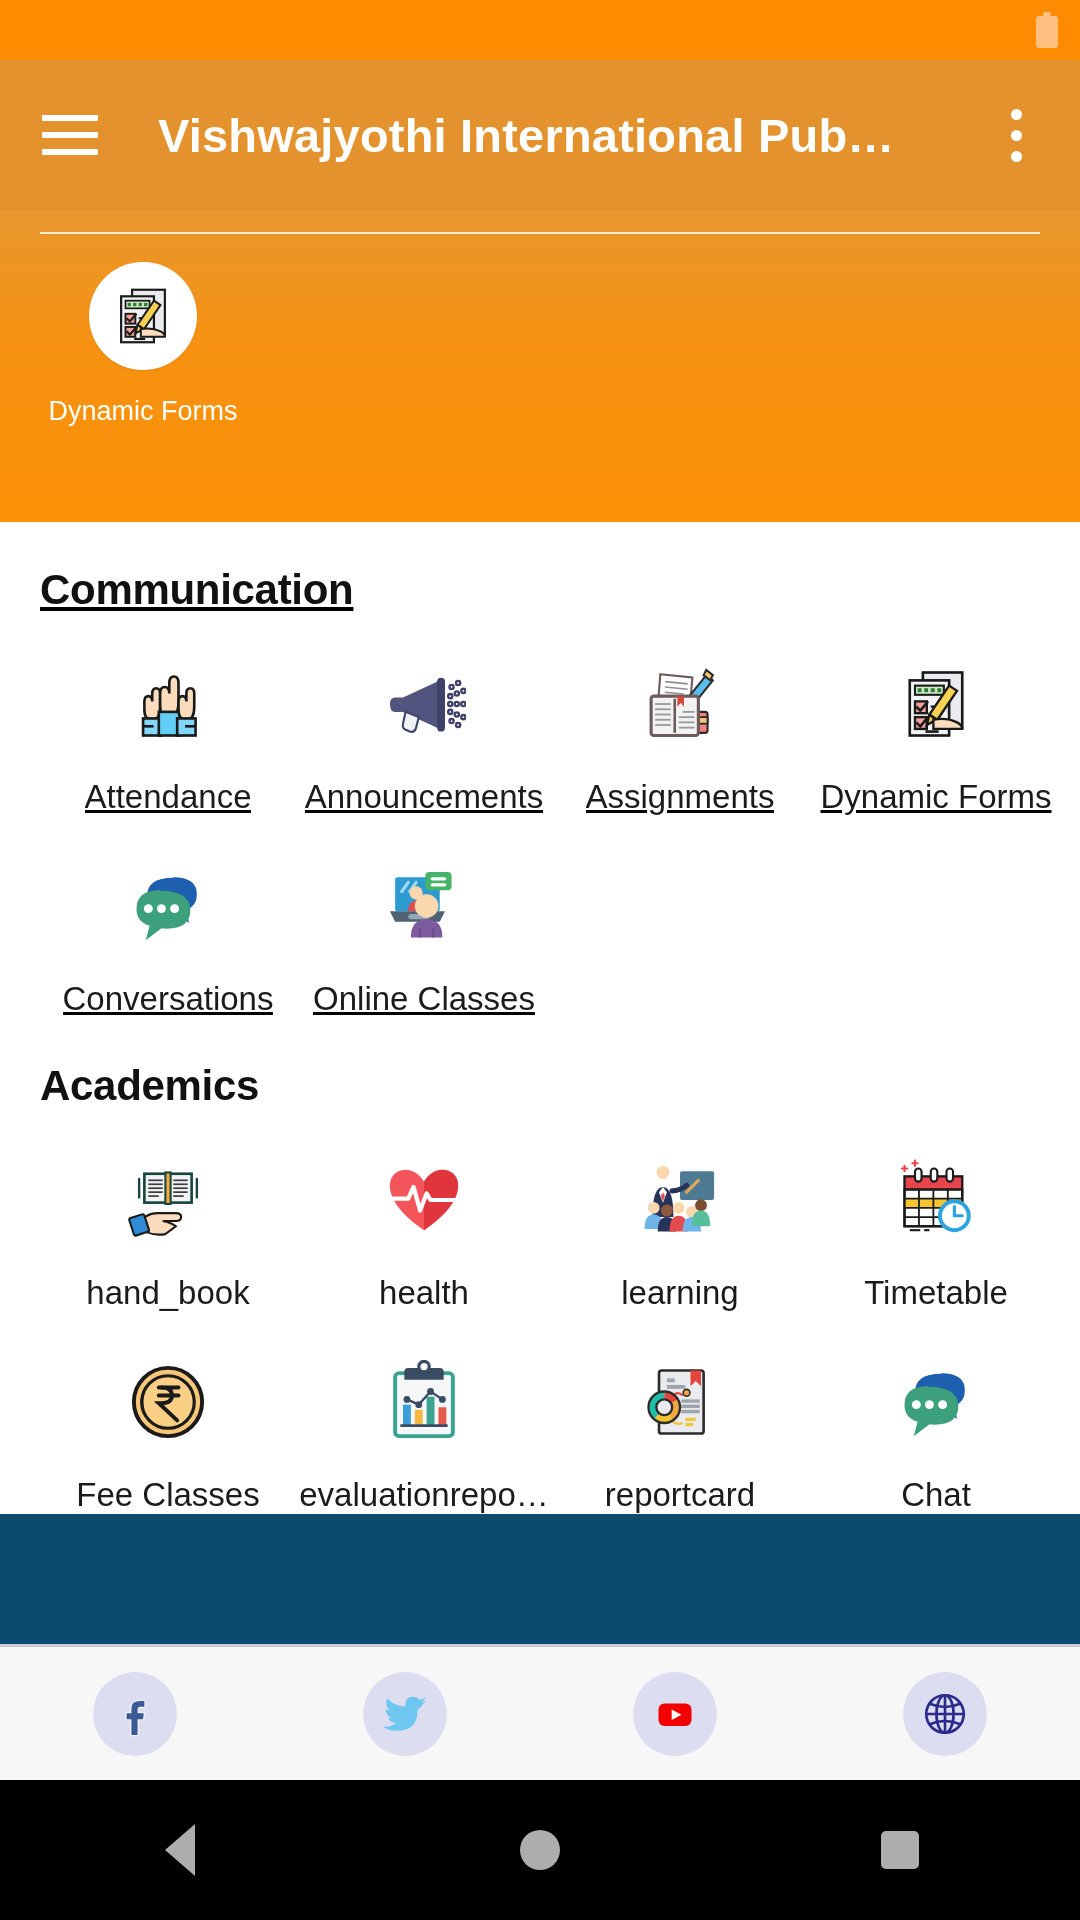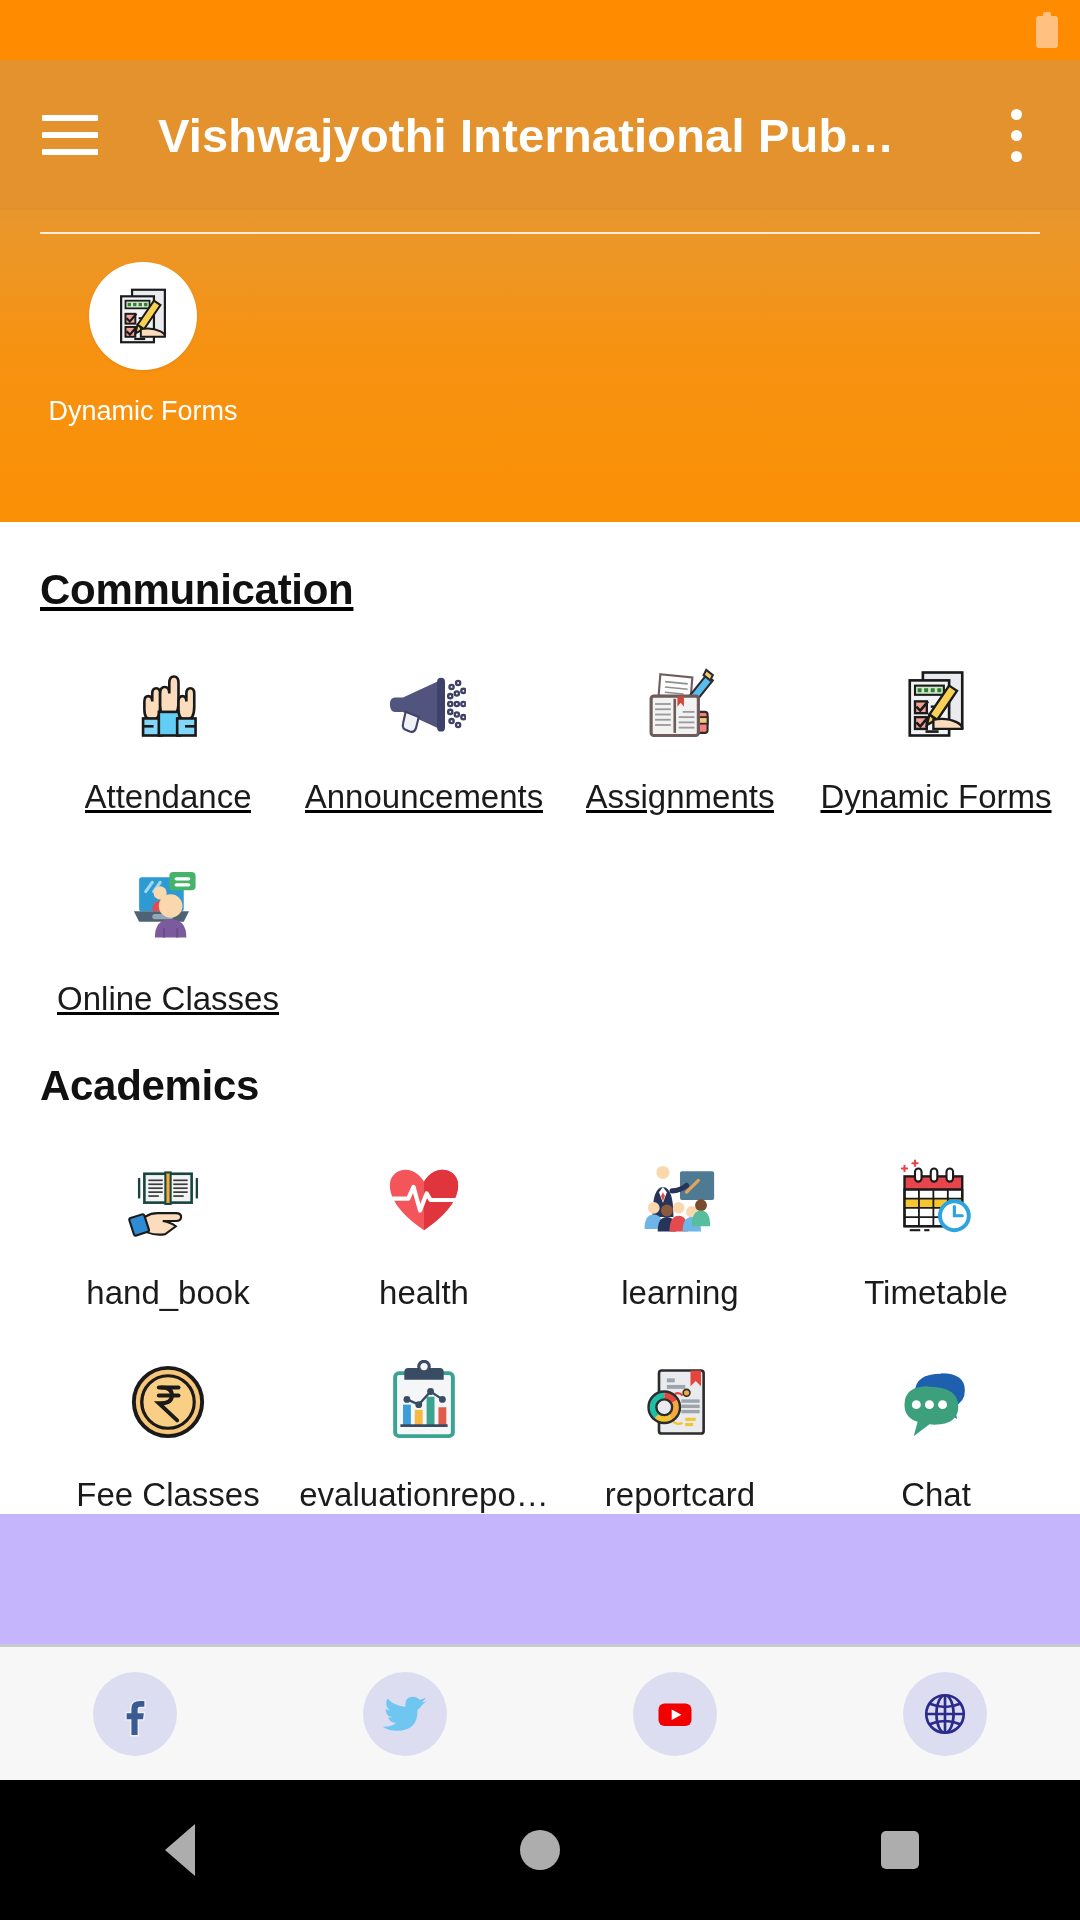--- a/index.html
+++ b/index.html
@@ -2,21 +2,21 @@
 <html><head>
 <meta charset="utf-8">
 <style>
   * { margin:0; padding:0; box-sizing:border-box; }
   html, body {
     width:1080px; height:1920px;
     background:#ffffff;
     font-family:"Liberation Sans", sans-serif;
     overflow:hidden;
   }
-  #screen { position:relative; width:1080px; height:1920px; background:#c4b5fd; }
+  #screen { position:relative; width:1080px; height:1920px; background:#0c4a6e; }
 
   
   .statusbar{
     position:relative; height:60px; background:#FF8C00;
     display:flex; align-items:center; justify-content:flex-end;
     padding-right:22px;
   }
   .battery{ position:relative; width:22px; height:36px; }
   .battery .body{
     position:absolute; left:0; top:4px; width:22px; height:32px;
@@ -274,20 +274,34 @@
               <line x1="28" y1="34" x2="38" y2="34" stroke="#1A1A1A" stroke-width="1.8"></line>
               <line x1="24" y1="53" x2="34" y2="53" stroke="#1A1A1A" stroke-width="2"></line>
               <path d="M42 18 l6 4 l-15 22 l-6 -4 z" fill="#F6D154" stroke="#1A1A1A" stroke-width="1.8"></path>
               <path d="M27 40 l-2 8 l7 -4 z" fill="#F6D154" stroke="#1A1A1A" stroke-width="1.8"></path>
               <path d="M30 44 q10 -2 18 2 q4 2 4 5 l-22 0 z" fill="#FBDDBD" stroke="#1A1A1A" stroke-width="1.8"></path>
             </svg>
           </div>
           <div class="tile-label">Dynamic Forms</div>
         </div>
 
+        <div class="tile">
+          <div class="tile-icon">
+            <svg width="84" height="84" viewBox="0 0 64 64">
+              <path d="M36 10 q18 0 18 13 q0 9 -8 12 l2 10 l-10 -8 q-2 .4 -4 .4 q-18 0 -18 -13 q0 -14 20 -14 z" fill="#1F5FAF"></path>
+              <path d="M26 20 q-18 0 -18 14 q0 10 10 13 l-3 11 l12 -9 q2 .3 4 .3 q18 0 18 -14 q0 -15 -23 -15 z" fill="#3BA07B"></path>
+              <g fill="#fff">
+                  <circle cx="17" cy="34" r="3.4"></circle>
+                  <circle cx="27" cy="34" r="3.4"></circle>
+                  <circle cx="37" cy="34" r="3.4"></circle>
+                </g>
+            </svg>
+          </div>
+          <div class="tile-label">Conversations</div>
+        </div>
 
         <div class="tile">
           <div class="tile-icon">
             <svg width="84" height="84" viewBox="0 0 64 64">
               <rect x="10" y="10" width="34" height="26" rx="2" fill="#2D9BD2"></rect>
               <g stroke="#9FD9F2" stroke-width="2.4" stroke-linecap="round">
                 <line x1="15" y1="21" x2="20" y2="14"></line>
                   <line x1="21" y1="21" x2="26" y2="14"></line>
               </g>
               <circle cx="26" cy="22" r="5" fill="#FBD7AE"></circle>

